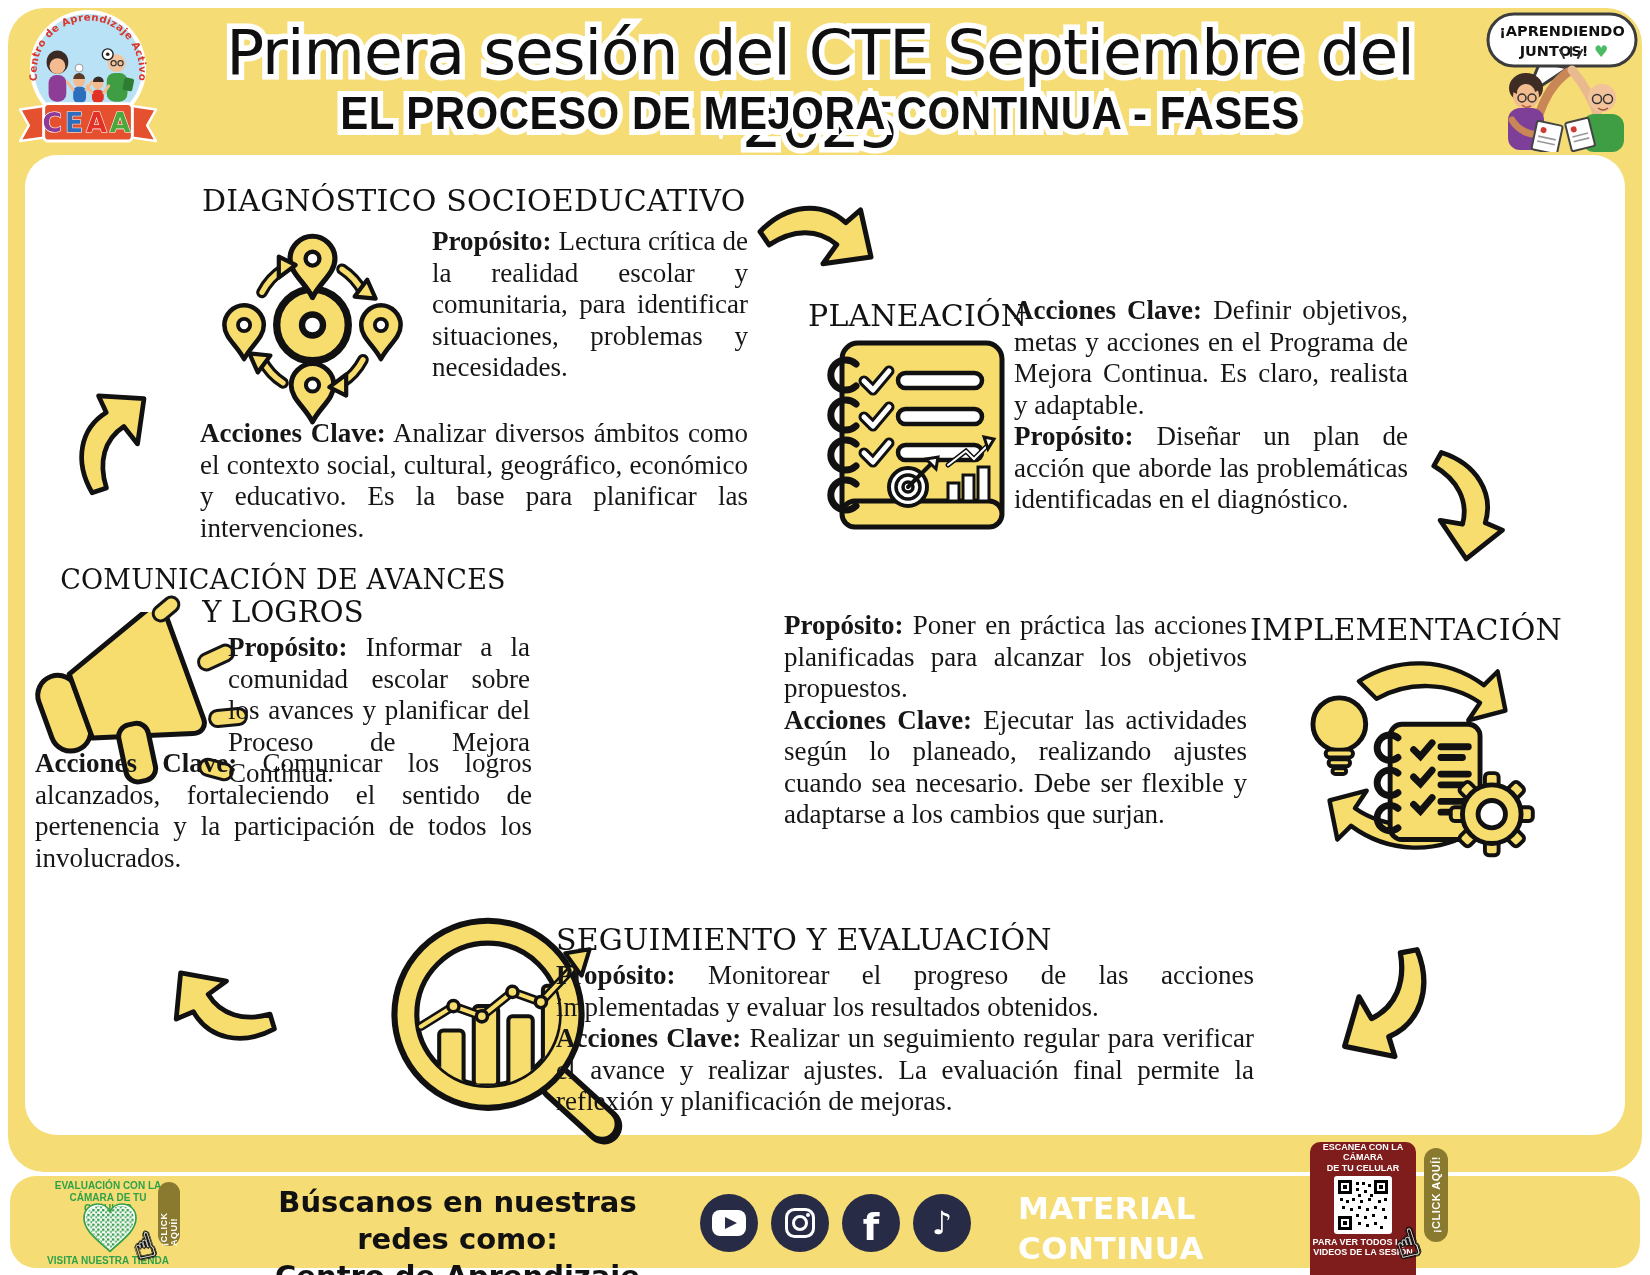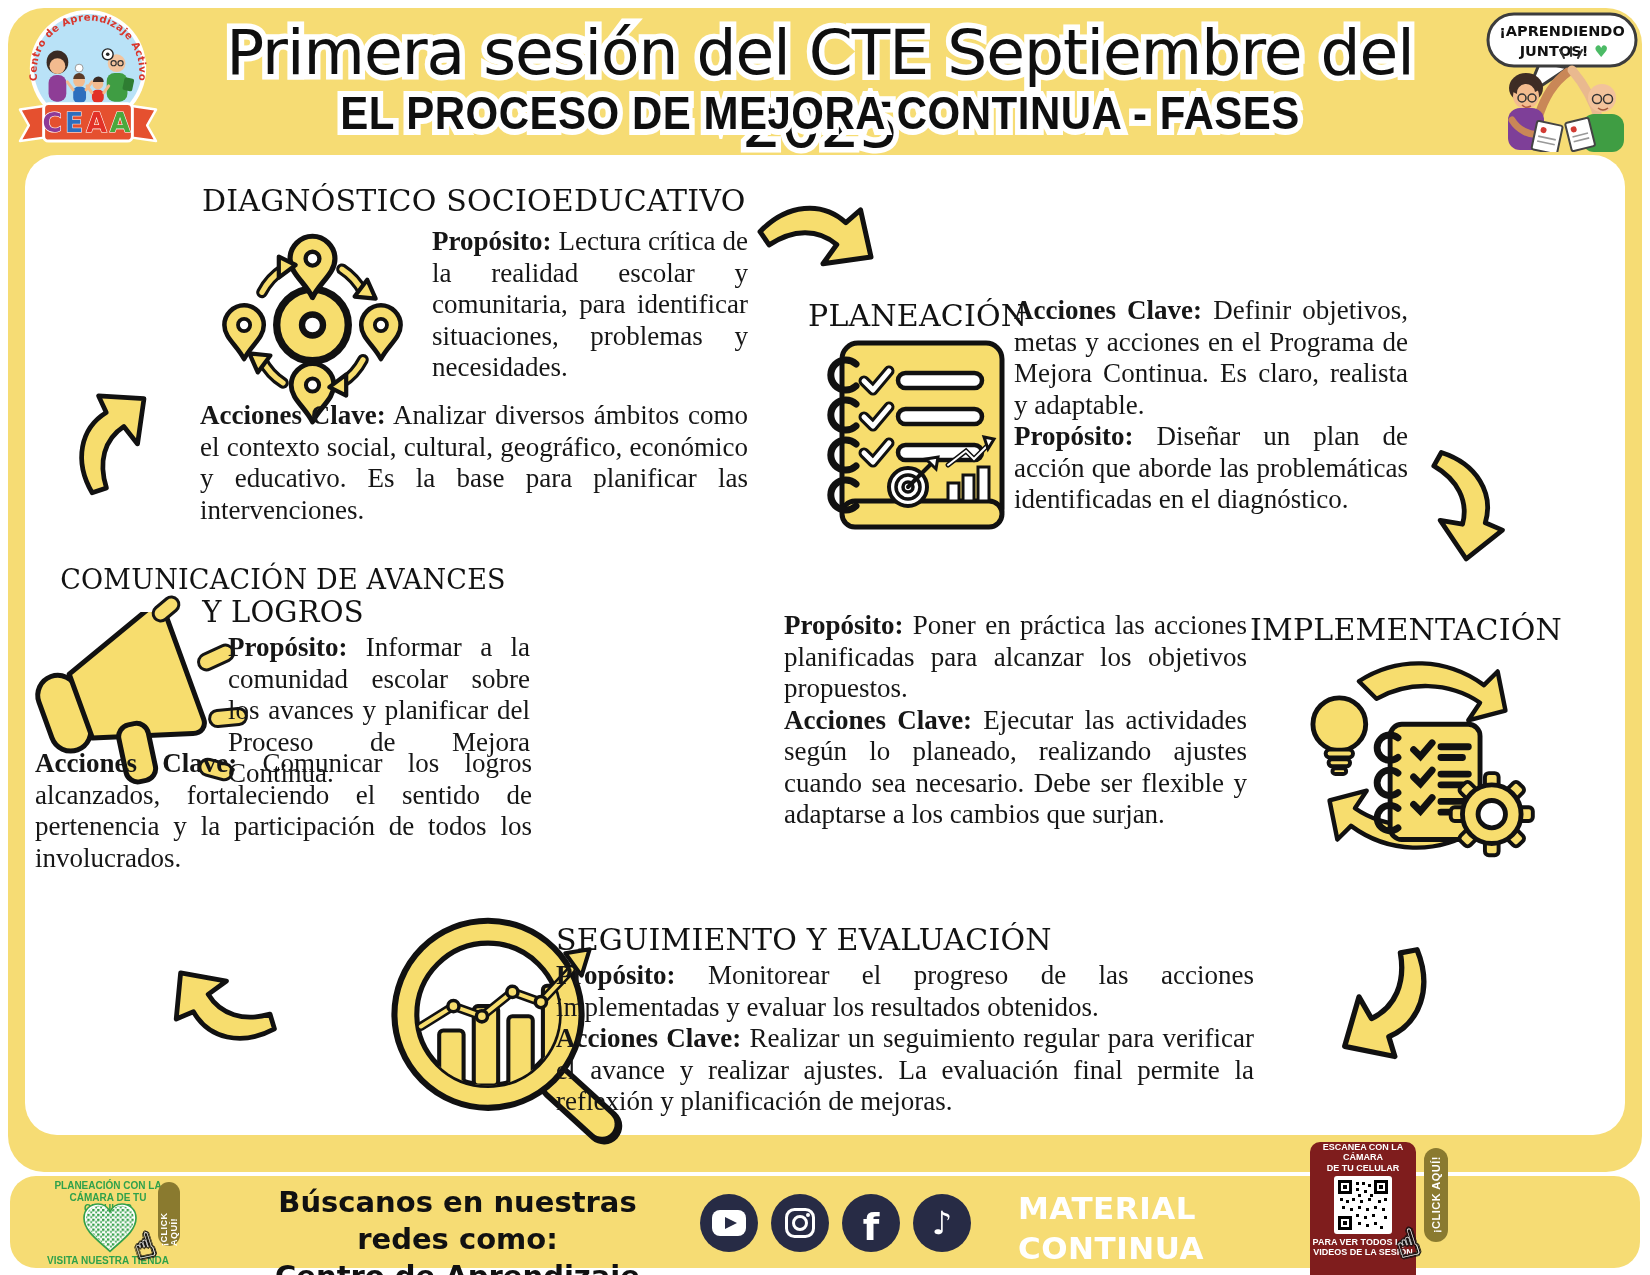--- a/index.html
+++ b/index.html
@@ -178,21 +178,21 @@
   </g>
   <polygon points="68,30 84,38 68,50" fill="#F7DD6E" stroke="#111" stroke-width="4" stroke-linejoin="round"></polygon>
   <polygon points="152,52 160,70 140,68" fill="#F7DD6E" stroke="#111" stroke-width="4" stroke-linejoin="round"></polygon>
   <polygon points="132,162 116,154 132,142" fill="#F7DD6E" stroke="#111" stroke-width="4" stroke-linejoin="round"></polygon>
   <polygon points="48,140 40,122 60,124" fill="#F7DD6E" stroke="#111" stroke-width="4" stroke-linejoin="round"></polygon>
 </svg>
 
 <div class="abs body-text" style="left:432px;top:226px;width:316px">
   <p><b>Propósito:</b><span> Lectura crítica de la realidad escolar y comunitaria, para identificar situaciones, problemas y necesidades.</span></p>
 </div>
-<div class="abs body-text" style="left:200px;top:400px;width:548px">
+<div class="abs body-text" style="left:200px;top:418px;width:548px">
   <p><b>Acciones Clave:</b><span> Analizar diversos ámbitos como el contexto social, cultural, geográfico, económico y educativo. Es la base para planificar las intervenciones.</span></p>
 </div>
 
 <div class="abs sec-title" style="left:808px;top:298px;width:220px">PLANEACIÓN</div>
 
 <svg class="abs" style="left:812px;top:337px" width="198" height="205" viewBox="0 0 198 205">
   <rect x="30" y="6" width="160" height="182" rx="16" fill="#F7DD6E" stroke="#111" stroke-width="5"></rect>
   <rect x="30" y="164" width="160" height="26" rx="13" fill="#F7DD6E" stroke="#111" stroke-width="5"></rect>
   <g fill="none" stroke="#111" stroke-width="7" stroke-linecap="round">
     <path d="M44,27 A15,15 0 1 0 44,49"></path>
@@ -353,21 +353,21 @@
 <svg class="arrow" id="arrow-bottom-right" viewBox="0 0 100 80">
   <path d="M6,30 C26,6 54,2 74,18 L85,7 L96,44 L58,52 L68,36 C52,24 32,26 14,40 Z" fill="#F7DD6E" stroke="#111" stroke-width="4" stroke-linejoin="round"></path>
 </svg>
 <svg class="arrow" id="arrow-bottom-left" viewBox="0 0 100 80">
   <path d="M6,30 C26,6 54,2 74,18 L85,7 L96,44 L58,52 L68,36 C52,24 32,26 14,40 Z" fill="#F7DD6E" stroke="#111" stroke-width="4" stroke-linejoin="round"></path>
 </svg>
 
 <div class="abs" id="footer-band"></div>
 
 <div class="green-small" style="left:46px;top:1180px;width:124px">
-  <div>PLANEACIÓN CON LA</div>
+  <div>EVALUACIÓN CON LA</div>
   <div>CÁMARA DE TU CELULAR</div>
 </div>
 <svg class="abs" style="left:70px;top:1202px" width="80" height="52" viewBox="0 0 90 78">
   <defs>
     <pattern id="hp" width="8" height="8" patternUnits="userSpaceOnUse">
       <rect x="0" y="0" width="4" height="4" fill="#34A04A"></rect>
       <rect x="5" y="4" width="3" height="3" fill="#34A04A"></rect>
     </pattern>
   </defs>
   <path d="M45,74 C28,58 6,44 6,24 C6,11 16,3 27,3 C35,3 42,8 45,15 C48,8 55,3 63,3 C74,3 84,11 84,24 C84,44 62,58 45,74 Z" fill="#ffffff" stroke="#34A04A" stroke-width="2.5"></path>

